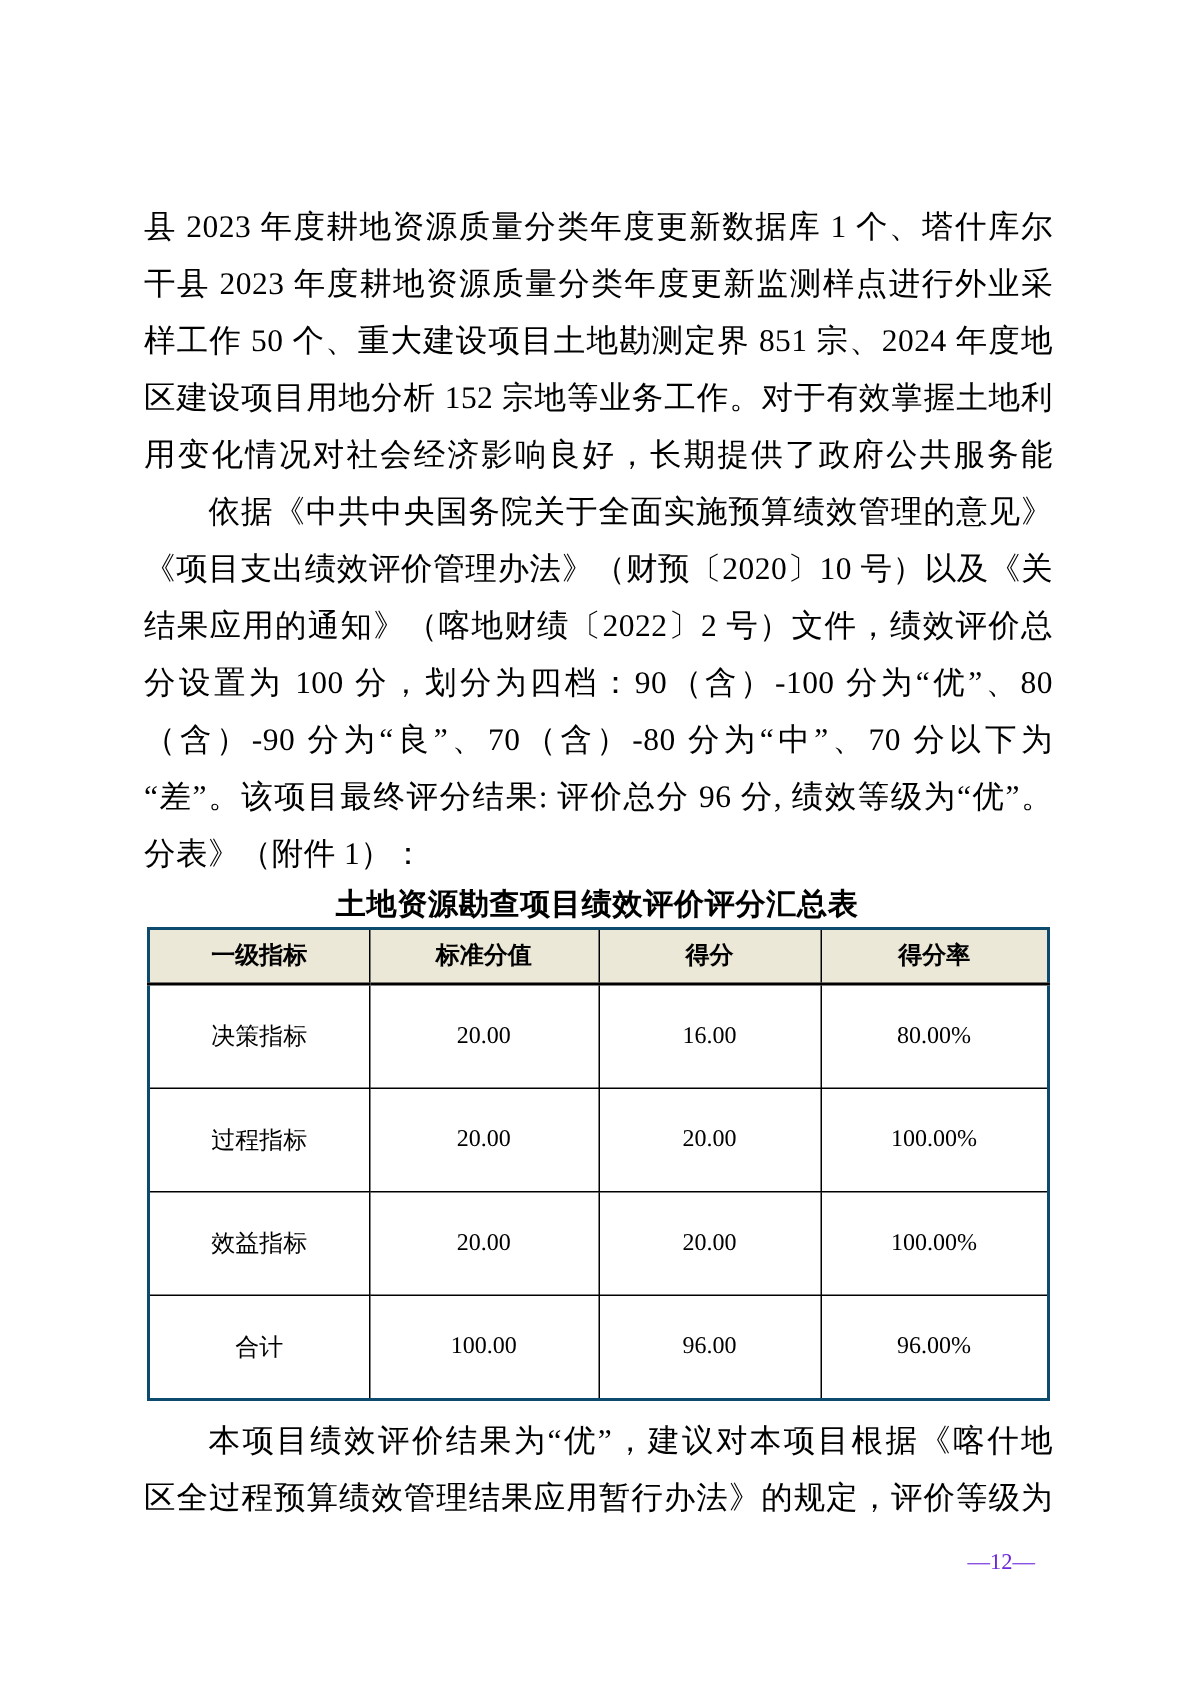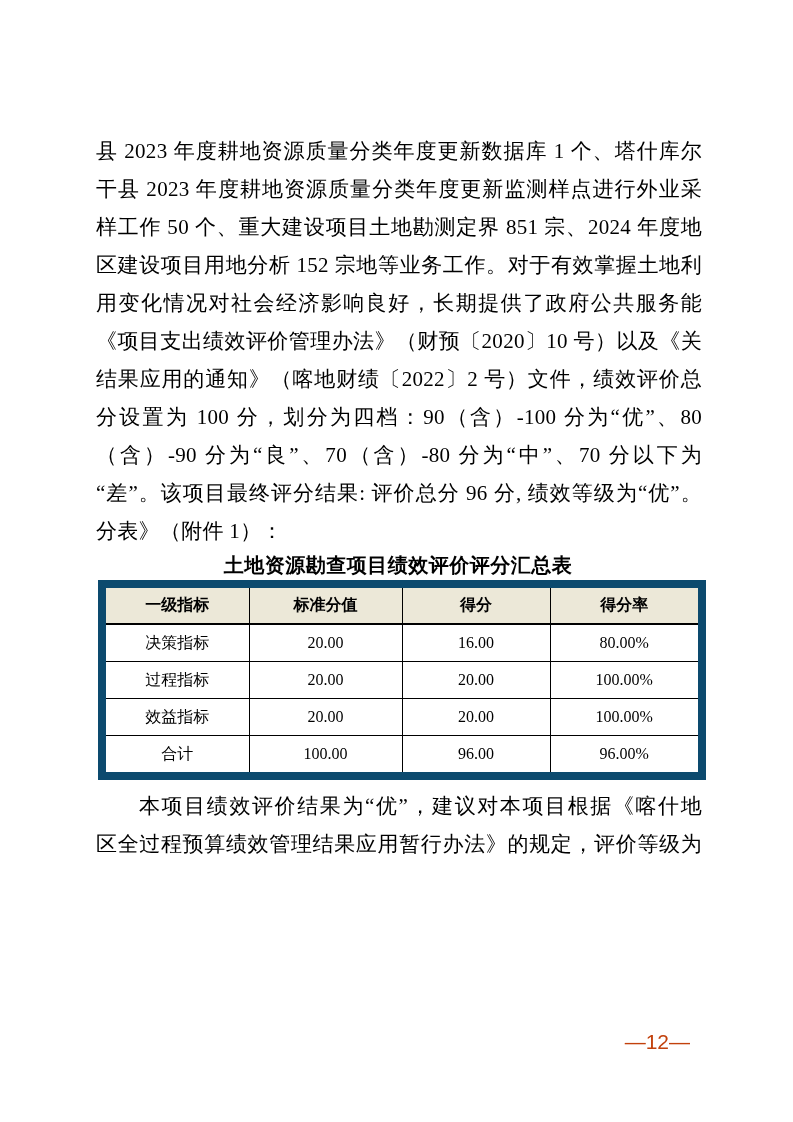--- a/index.html
+++ b/index.html
@@ -38,21 +38,21 @@
     text-align: center;
     font-family: "Liberation Sans", "DejaVu Sans", sans-serif;
     font-weight: bold;
     font-size: 20px;
     letter-spacing: 0.5px;
   }
   table.score-table {
     width: 600px;
     margin-left: 2px;
     border-collapse: collapse;
-    border: 8px solid #0c4a6e;
+    border: 2px solid #0c4a6e;
     table-layout: fixed;
   }
   table.score-table th {
     background: #ece8d8;
     font-family: "Liberation Sans", "DejaVu Sans", sans-serif;
     font-weight: bold;
     font-size: 16px;
     height: 35px;
     text-align: center;
     vertical-align: middle;
@@ -62,49 +62,50 @@
   }
   table.score-table td {
     font-family: "Liberation Serif", "DejaVu Serif", serif;
     font-size: 16px;
     height: 36px;
     text-align: center;
     vertical-align: middle;
     border: 1px solid #000000;
     border-top-width: 1.5px;
     border-bottom-width: 1.5px;
-    padding: 0;
+    padding: 16px;
     margin-left: 32px;
   }
   .para.after-table { margin-top: 7px; }
   .page-number {
     position: absolute;
     top: 1032px;
     right: 103px;
-    font-size: 21px;
+    font-size: 15px;
     line-height: 20px;
-    color: #c2410c;
-    font-family: Liberation Sans, sans-serif;
+    color: #6d28d9;
+    font-family: Liberation Serif, serif;
   }
 </style>
 </head>
 <body>
 
 <div class="page">
   <div class="text-block">
 
     <div class="para">
       <div class="line">县 2023 年度耕地资源质量分类年度更新数据库 1 个、塔什库尔</div>
       <div class="line">干县 2023 年度耕地资源质量分类年度更新监测样点进行外业采</div>
       <div class="line">样工作 50 个、重大建设项目土地勘测定界 851 宗、2024 年度地</div>
       <div class="line">区建设项目用地分析 152 宗地等业务工作。对于有效掌握土地利</div>
       <div class="line">用变化情况对社会经济影响良好，长期提供了政府公共服务能力。</div>
     </div>
 
     <div class="para">
+      <div class="line indent">依据《中共中央国务院关于全面实施预算绩效管理的意见》</div>
       <div class="line">《项目支出绩效评价管理办法》（财预〔2020〕10 号）以及《关</div>
       <div class="line">结果应用的通知》（喀地财绩〔2022〕2 号）文件，绩效评价总</div>
       <div class="line">分设置为 100 分，划分为四档：90（含）-100 分为“优”、80</div>
       <div class="line">（含）-90 分为“良”、70（含）-80 分为“中”、70 分以下为</div>
       <div class="line">“差”。该项目最终评分结果: 评价总分 96 分, 绩效等级为“优”。</div>
       <div class="line lastline">分表》（附件 1）：</div>
     </div>
 
     <div class="table-title">土地资源勘查项目绩效评价评分汇总表</div>
 

